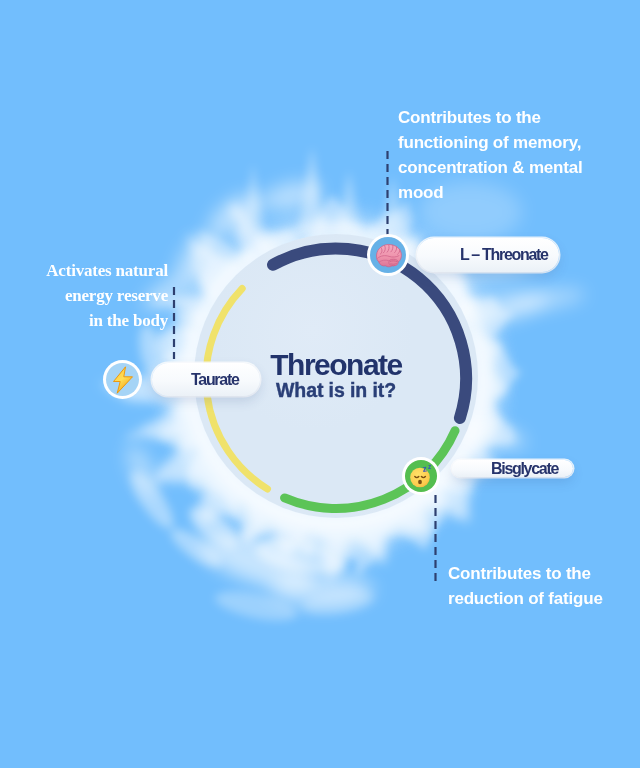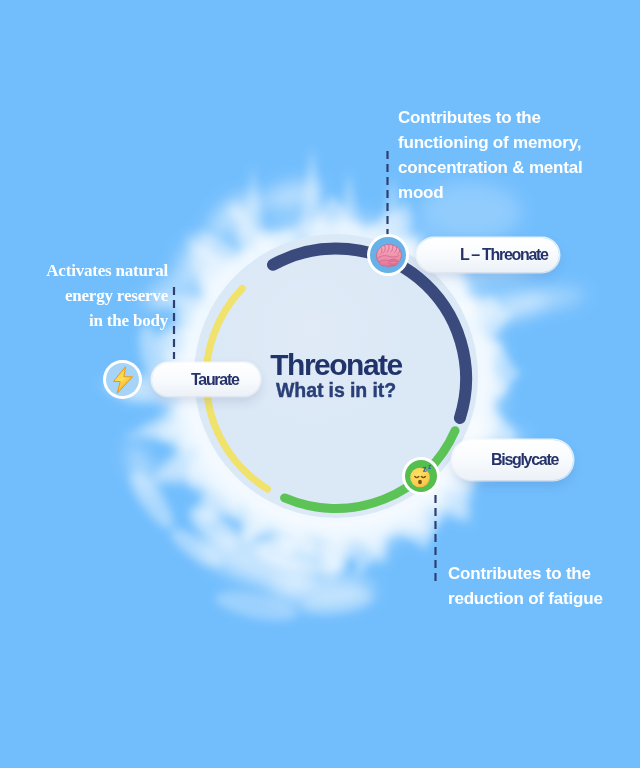--- a/index.html
+++ b/index.html
@@ -127,21 +127,21 @@
         <linearGradient id="bolt" x1="0.2" y1="0" x2="0.8" y2="1">
       <stop offset="0" stop-color="#FFC53A"></stop>
           <stop offset="0.45" stop-color="#FFDE55"></stop>
           <stop offset="1" stop-color="#F2960A"></stop>
     </linearGradient>
       </defs>
     <path d="M17.5 1.8 L5.5 16.5 L12.2 16.5 L9.2 28.2 L24.5 11.8 L15.8 11.8 Z" fill="url(#bolt)" stroke="#ED9200" stroke-width="0.9" stroke-linejoin="round"></path>
   </svg>
 </div>
 
-<div class="pill" style="left:404px;top:440px;width:121px;height:40px;">
+<div class="pill" style="left:404px;top:460px;width:121px;height:17px;">
   <span class="pilltxt" style="margin-left:39px;">Bisglycate</span>
 </div>
 <div class="ecirc" style="left:405px;top:460px;width:32px;height:32px;background:#54BE4F;">
   <svg width="26" height="26" viewBox="0 0 26 26">
     <defs>
         <radialGradient id="face" cx="0.4" cy="0.35" r="0.75">
       <stop offset="0" stop-color="#FFE168"></stop>
           <stop offset="0.75" stop-color="#FCCB4D"></stop>
           <stop offset="1" stop-color="#EFAE39"></stop>
     </radialGradient>

